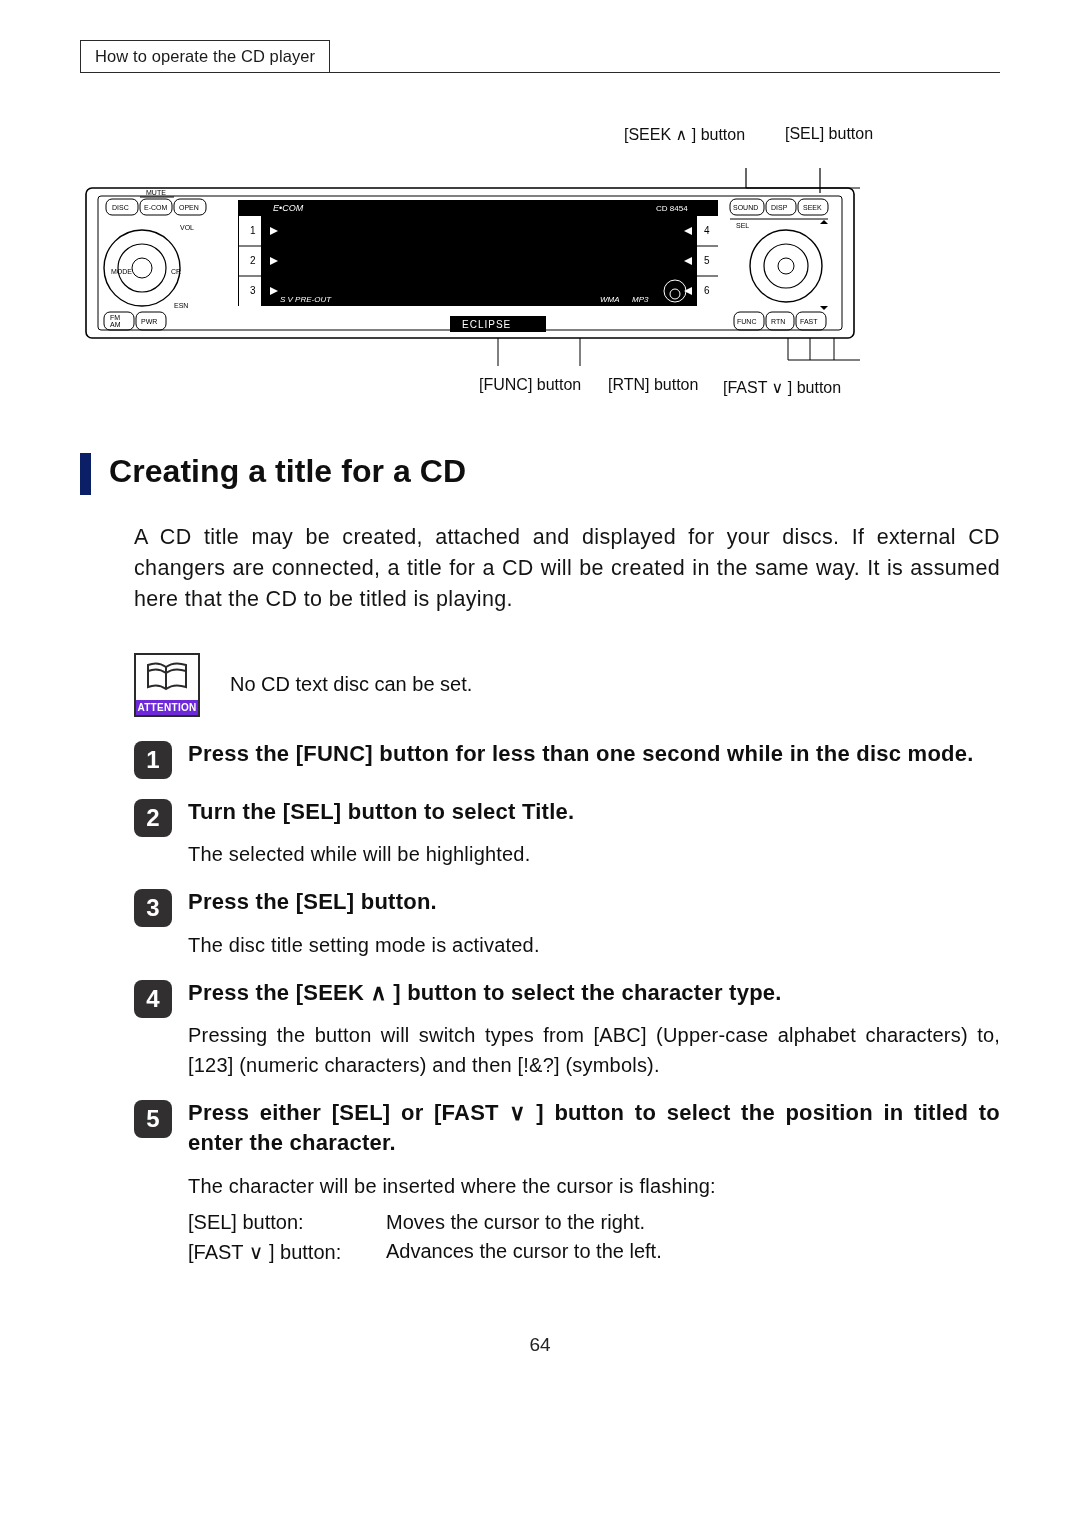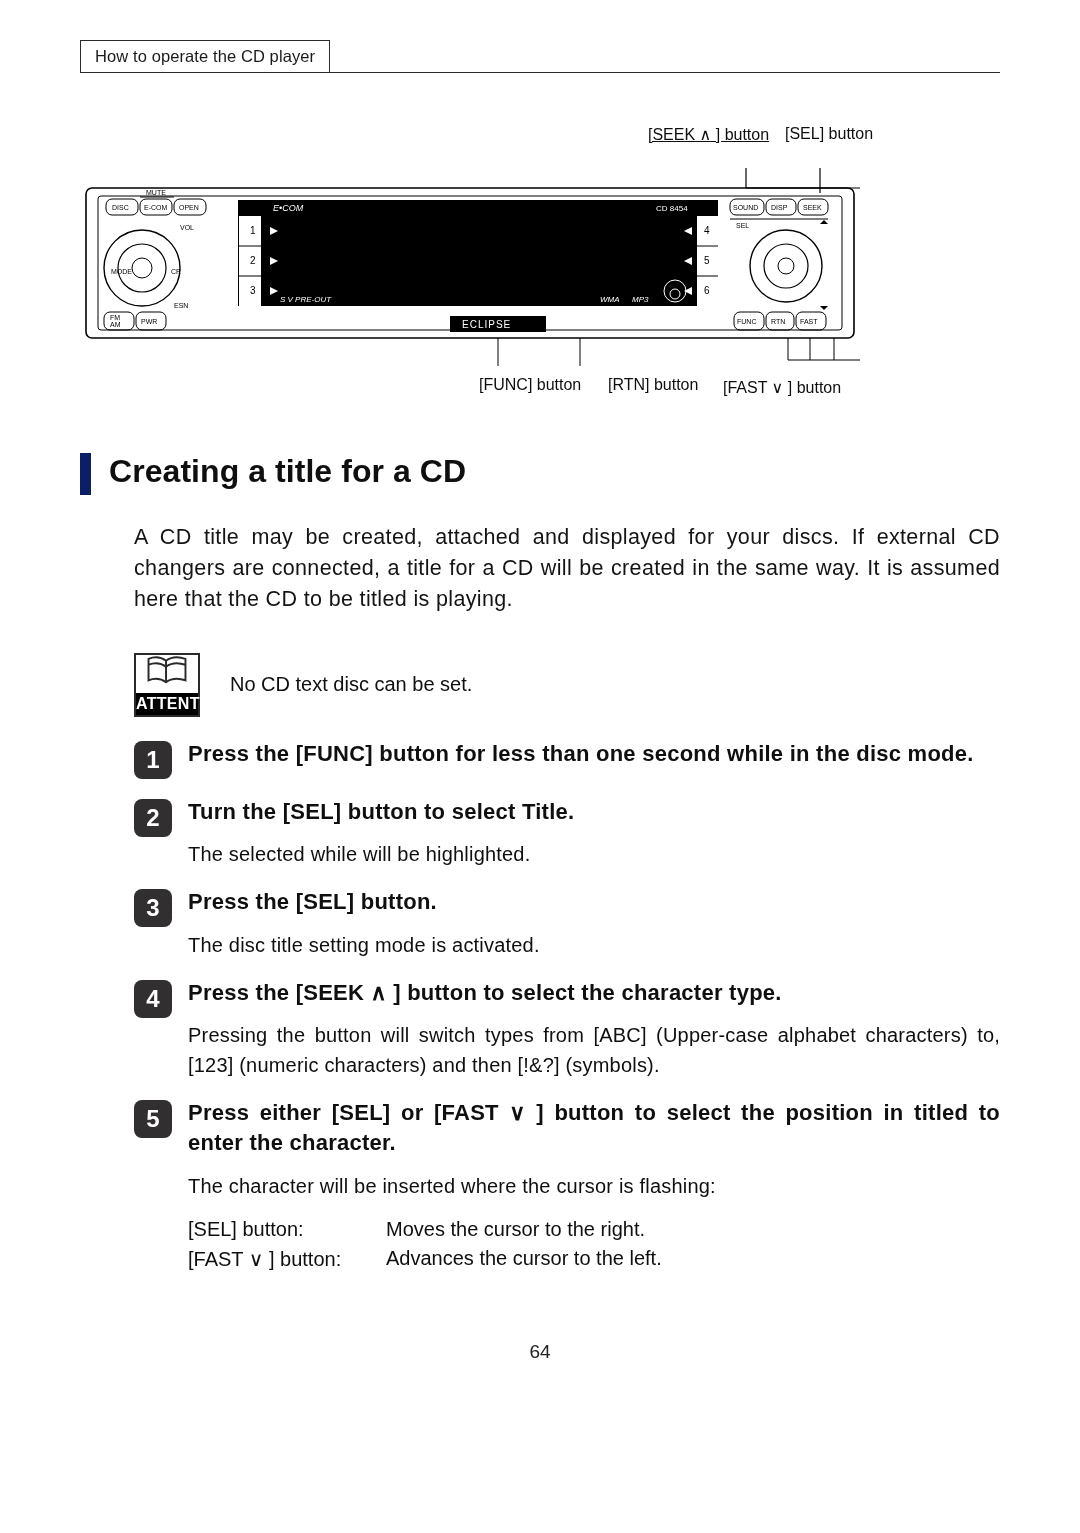--- a/index.html
+++ b/index.html
@@ -35,21 +35,21 @@
   }
 
   
   .labels-top{
     margin-top:48px;
     position:relative;
     height:46px;
     font-size:16px;
   }
   .labels-top .lbl{position:absolute;white-space:nowrap;}
-  .lbl-seek{left:568px;top:4px;text-decoration:underline;}
+  .lbl-seek{left:544px;top:4px;}
   .lbl-sel{left:705px;top:4px;}
 
   
   .device-wrap{margin-top:0;position:relative;}
   .device-svg{width:780px;height:202px;display:block;margin-left:0;}
 
   
   .labels-bottom{
     position:relative;
     height:40px;
@@ -83,21 +83,21 @@
   
   .att-row{display:flex;align-items:center;gap:30px;margin-left:54px;margin-top:38px;}
   .att-icon{
     width:66px;height:64px;border:2px solid #2a2a2a;
     display:flex;flex-direction:column;align-items:center;justify-content:flex-end;
     padding-bottom:0;
     box-sizing:border-box;
   }
   .att-svg{width:46px;height:36px;display:block;margin-bottom:3px;}
   .att-band{
-    background:#000000;color:#fff;font-size:16px;font-weight:600;
+    background:#6d28d9;color:#fff;font-size:10px;font-weight:600;
     width:100%;text-align:center;padding:2px 0;letter-spacing:.3px;
   }
   .att-text{font-size:20px;}
 
   
   .steps{margin-top:22px;margin-left:54px;}
   .step{display:flex;gap:16px;margin-top:18px;}
   .num-badge{
     width:38px;height:38px;border-radius:8px;background:var(--badge);
     color:#fff;font-weight:700;font-size:24px;
@@ -106,21 +106,21 @@
   }
   .step-body{flex:1;min-width:0;}
   .step-title{
     font-size:22px;font-weight:700;line-height:1.38;
     text-align:justify;letter-spacing:.25px;
   }
   .step-note{
     font-size:20px;margin-top:12px;line-height:1.5;
     text-align:justify;letter-spacing:.2px;
   }
-  .tbl{display:grid;grid-template-columns:190px 1fr;column-gap:8px;row-gap:6px;margin-top:17px;font-size:20px;}
+  .tbl{display:grid;grid-template-columns:190px 1fr;column-gap:8px;row-gap:6px;margin-top:10px;font-size:20px;}
 
   .footer-num{
     position:relative;
     text-align:center;
     margin-top:70px;
     font-size:19px;color:#222;
   }
 </style>
 </head>
 <body>

